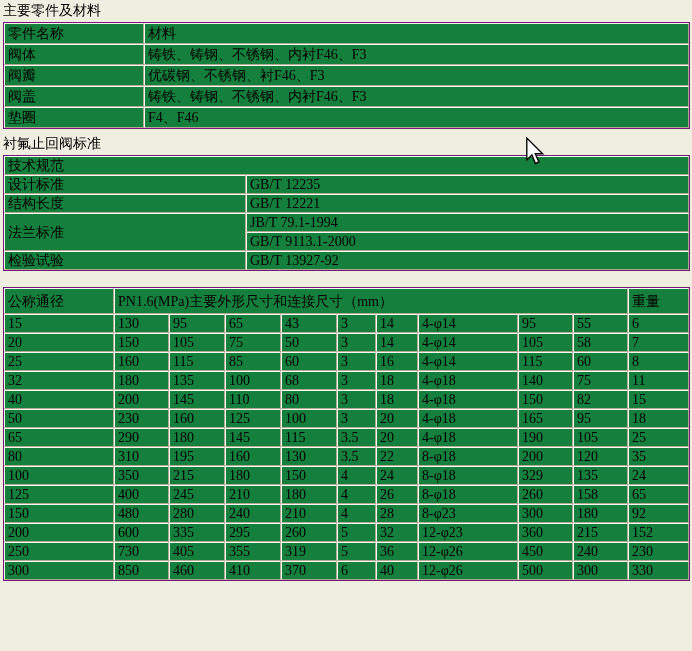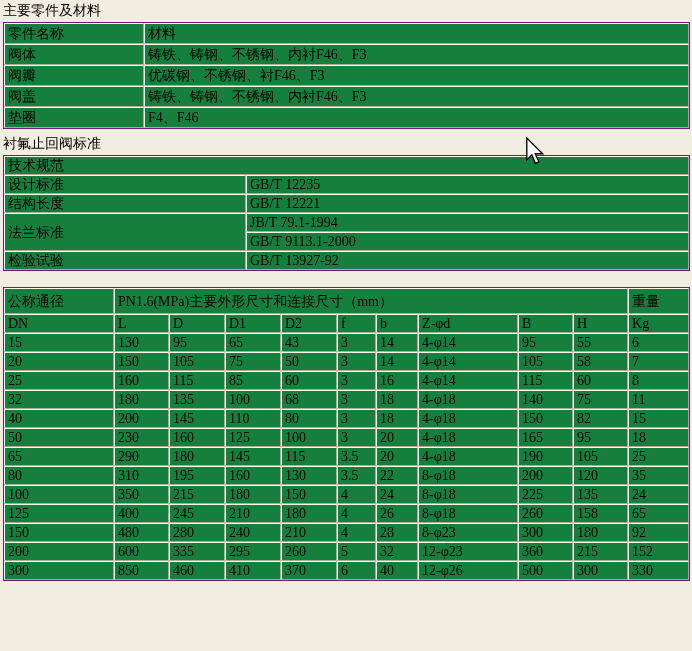--- a/index.html
+++ b/index.html
@@ -135,33 +135,20 @@
       <col style="width:55px">
     <col style="width:55px">
       <col style="width:61px">
   </colgroup>
   <tbody>
     <tr class="group-row">
       <td>公称通径</td>
       <td colspan="9">PN1.6(MPa)主要外形尺寸和连接尺寸（mm）</td>
       <td>重量</td>
     </tr>
-    <tr>
-        <td>DN</td>
-        <td>L</td>
-        <td>D</td>
-        <td>D1</td>
-        <td>D2</td>
-        <td>f</td>
-        <td>b</td>
-        <td>Z-φd</td>
-        <td>B</td>
-        <td>H</td>
-        <td>Kg</td>
-      </tr>
   </tbody>
   <tbody>
       <tr>
         <td>15</td>
         <td>130</td>
         <td>95</td>
         <td>65</td>
         <td>43</td>
         <td>3</td>
         <td>14</td>
@@ -263,21 +250,21 @@
       </tr>
       <tr>
         <td>100</td>
         <td>350</td>
         <td>215</td>
         <td>180</td>
         <td>150</td>
         <td>4</td>
         <td>24</td>
         <td>8-φ18</td>
-        <td>225</td>
+        <td>329</td>
         <td>135</td>
         <td>24</td>
       </tr>
       <tr>
         <td>125</td>
         <td>400</td>
         <td>245</td>
         <td>210</td>
         <td>180</td>
         <td>4</td>
@@ -307,20 +294,33 @@
         <td>295</td>
         <td>260</td>
         <td>5</td>
         <td>32</td>
         <td>12-φ23</td>
         <td>360</td>
         <td>215</td>
         <td>152</td>
       </tr>
       <tr>
+        <td>250</td>
+        <td>730</td>
+        <td>405</td>
+        <td>355</td>
+        <td>319</td>
+        <td>5</td>
+        <td>36</td>
+        <td>12-φ26</td>
+        <td>450</td>
+        <td>240</td>
+        <td>230</td>
+      </tr>
+      <tr>
         <td>300</td>
         <td>850</td>
         <td>460</td>
         <td>410</td>
         <td>370</td>
         <td>6</td>
         <td>40</td>
         <td>12-φ26</td>
         <td>500</td>
         <td>300</td>

